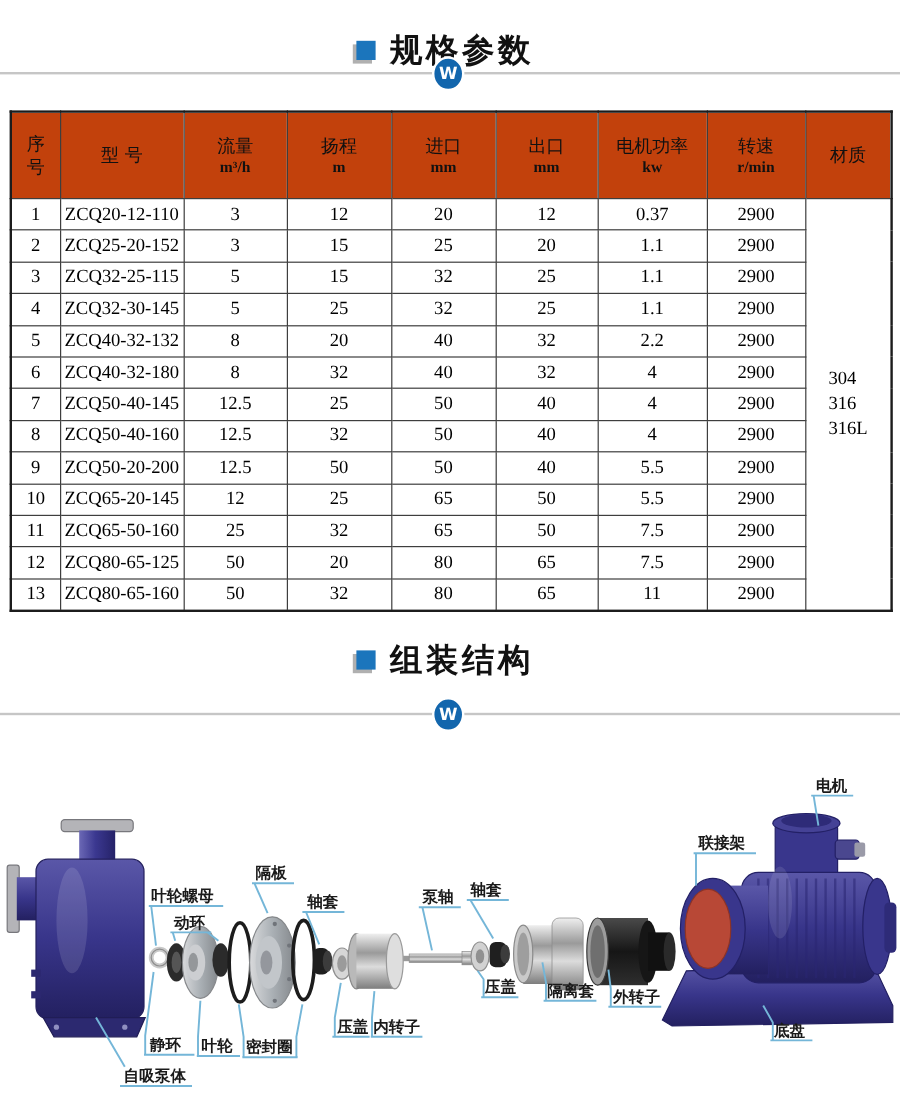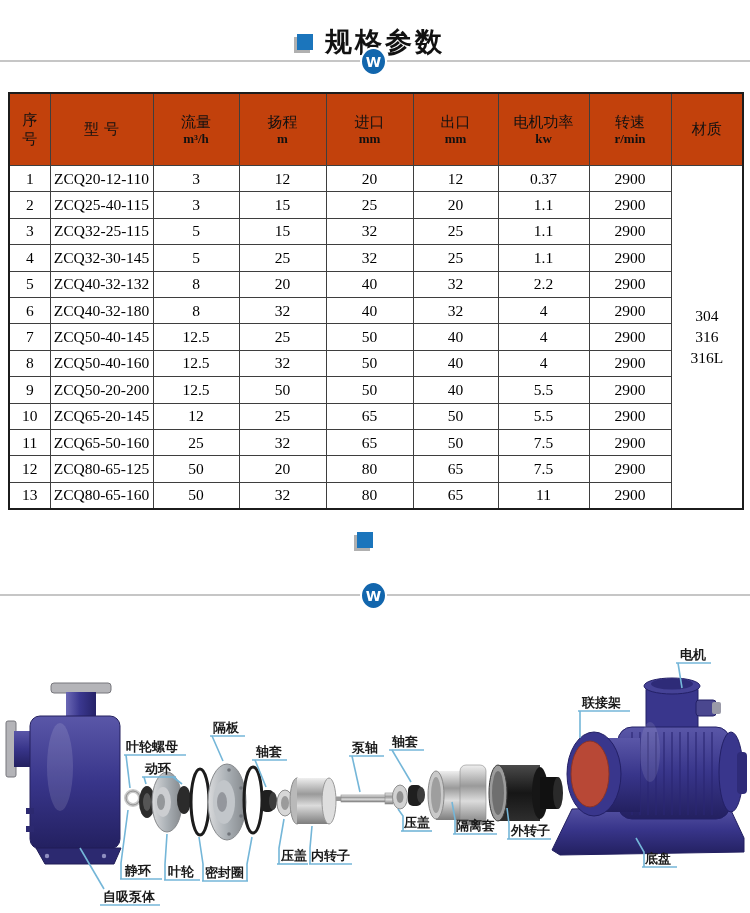--- a/index.html
+++ b/index.html
@@ -25,21 +25,21 @@
              table-layout:fixed;border:2px solid #1c1c1c;}
   table.spec th,table.spec td{border:1px solid #3e3e3e;text-align:center;vertical-align:middle;
              overflow:hidden;}
   table.spec thead th{background:#c2410c;height:47px;padding:12px;margin-left:40px;}
   .h-label{font-size:15px;font-weight:500;color:#111;line-height:1.25;}
   .h-unit{font-family:"Liberation Serif",serif;font-size:13px;font-weight:700;color:#111;
           line-height:1.05;}
   table.spec tbody td{height:25.4px;padding:0;font-family:"Liberation Serif",serif;
           font-size:15.5px;color:#000;}
   td.material-cell{font-family:"DejaVu Sans",sans-serif;font-size:15px;}
-  .material-lines{display:inline-block;text-align:center;line-height:1.35;}
+  .material-lines{display:inline-block;text-align:left;line-height:1.35;}
 
   
   .diagram{position:absolute;left:0;top:612px;width:750px;height:301px;}
   .lead{fill:none;stroke:#74b6d8;stroke-width:1.6;}
   .lbl{font-family:"DejaVu Sans","Liberation Sans",sans-serif;font-size:13px;font-weight:bold;
        fill:#1a1a1a;}
 </style>
 </head>
 <body>
 
@@ -108,21 +108,21 @@
           <td>3</td>
           <td>12</td>
           <td>20</td>
           <td>12</td>
           <td>0.37</td>
           <td>2900</td>
           <td rowspan="13" class="material-cell"><div class="material-lines"><div>304</div><div>316</div><div>316L</div></div></td>
         </tr>
         <tr>
           <td>2</td>
-          <td>ZCQ25-40-115</td>
+          <td>ZCQ25-20-152</td>
           <td>3</td>
           <td>15</td>
           <td>25</td>
           <td>20</td>
           <td>1.1</td>
           <td>2900</td>
         </tr>
         <tr>
           <td>3</td>
           <td>ZCQ32-25-115</td>
@@ -231,20 +231,21 @@
           <td>80</td>
           <td>65</td>
           <td>11</td>
           <td>2900</td>
         </tr>
       </tbody>
   </table>
 
   <div class="section-title" style="top:532px;">
     <span class="title-square"></span>
+    <span class="title-text">组装结构</span>
   </div>
   <div class="divider" style="top:594px;"></div>
   <div class="w-badge" style="top:581px;">W</div>
 
   <svg class="diagram" viewBox="0 0 750 301">
     <defs>
       <linearGradient id="blueBody" x1="0" y1="0" x2="1" y2="0">
         <stop offset="0" stop-color="#6b68b5"></stop>
           <stop offset="0.45" stop-color="#3b3890"></stop>
         <stop offset="1" stop-color="#252268"></stop>

